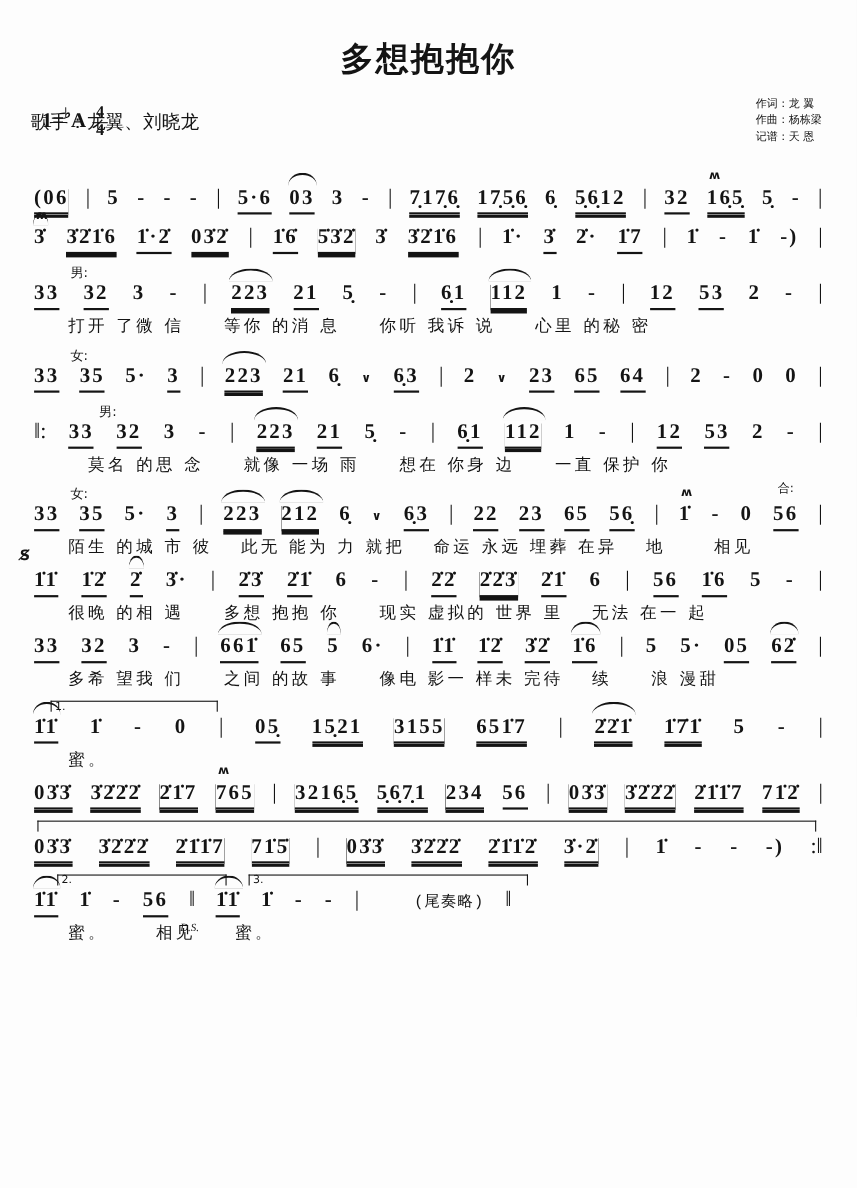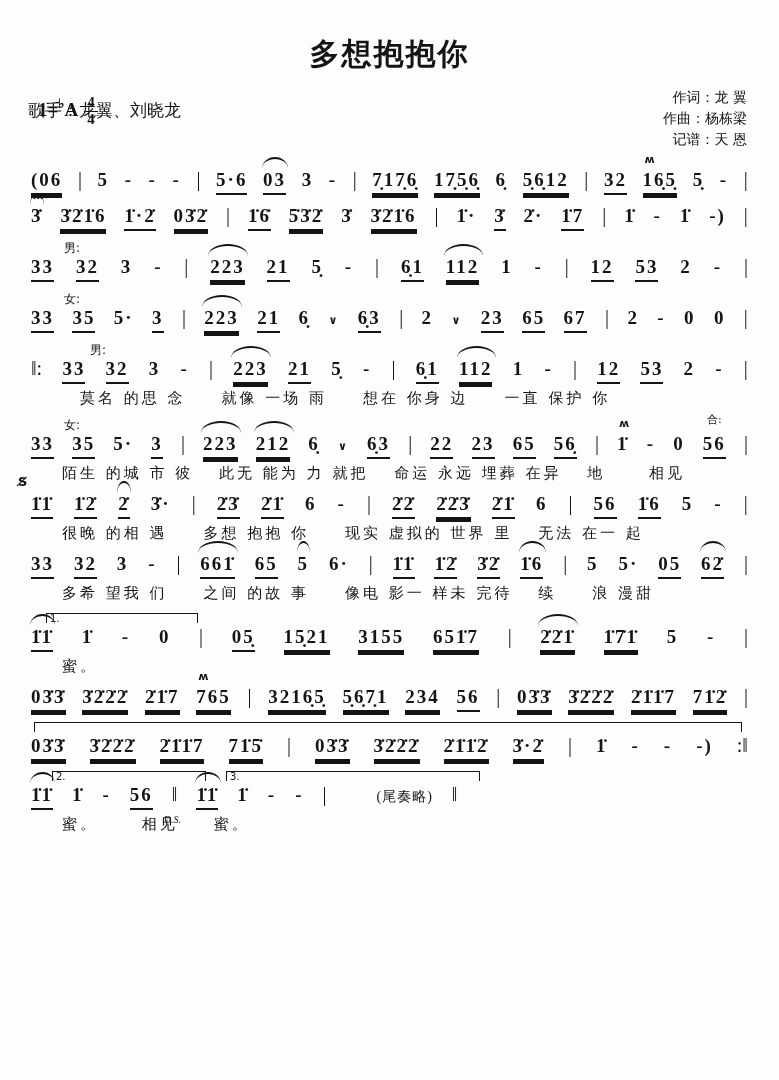--- a/index.html
+++ b/index.html
@@ -6,21 +6,21 @@
   .page{width:779px;height:1080px;box-sizing:border-box;margin:0 auto;padding:20px 28px 16px;
         background:#fdfdfd;color:#141414;font-family:"Liberation Serif","DejaVu Serif",serif;overflow:hidden;}
   h1{font-family:"DejaVu Sans","Liberation Sans",sans-serif;font-weight:bold;font-size:30px;
      text-align:center;margin:14px 0 6px;letter-spacing:2px;}
   .meta{position:relative;height:78px;margin-bottom:2px;font-family:"DejaVu Sans","Liberation Sans",sans-serif;}
   .key{position:absolute;left:10px;top:14px;font-size:19px;font-weight:bold;font-family:"Liberation Serif",serif;}
   .flat{font-size:13px;vertical-align:8px;}
   .frac{display:inline-flex;flex-direction:column;vertical-align:middle;text-align:center;font-size:15px;line-height:1.05;margin-left:6px;}
   .frac .top{border-bottom:1.6px solid #141414;padding:0 3px;}
   .singer{position:absolute;left:0;right:0;top:18px;text-align:left;font-size:17px;}
-  .credits{position:absolute;right:4px;top:6px;text-align:right;font-size:14px;line-height:1.5;}
+  .credits{position:absolute;right:4px;top:6px;text-align:left;font-size:10px;line-height:1.5;}
   #score{margin-top:2px;}
   .line{position:relative;margin:9px 0 7px;}
   .has-lab{padding-top:15px;}
   .has-br{padding-top:13px;}
   .voice{position:absolute;top:0;left:36px;font-size:12px;font-family:"DejaVu Sans",sans-serif;}
   .tokens{display:flex;justify-content:space-between;align-items:baseline;padding:0 2px;}
   .tokens.left{justify-content:flex-start;gap:17px;}
   .tok{position:relative;display:inline-block;font-weight:bold;font-size:19px;letter-spacing:2px;
        padding-bottom:2px;margin:0 1px;white-space:nowrap;}
   .u1{border-bottom:2px solid #141414;}
@@ -29,21 +29,21 @@
   .arc::before{content:"";position:absolute;left:-6%;right:-10%;top:-12px;height:10px;
        border-top:2px solid #141414;border-radius:50% 50% 0 0/100% 100% 0 0;}
   .mark{position:absolute;top:-16px;left:2px;font-style:normal;font-weight:bold;font-size:11px;
        letter-spacing:0;font-family:"DejaVu Sans",sans-serif;}
   .seg{top:-19px;left:-13px;font-size:13px;}
   .toplab{position:absolute;top:-21px;left:50%;transform:translateX(-50%);font-size:11px;font-style:normal;
        font-weight:normal;letter-spacing:0;font-family:"DejaVu Sans",sans-serif;white-space:nowrap;}
   .sublab{position:absolute;bottom:-17px;left:-8px;font-size:10px;letter-spacing:0;
        font-family:"Liberation Serif",serif;}
   .breath{font-size:11px;vertical-align:15px;}
-  .small{font-size:14px;font-weight:normal;letter-spacing:1px;font-family:Liberation Serif, serif;margin-left:32px;}
+  .small{font-size:14px;font-weight:normal;letter-spacing:1px;font-family:Liberation Mono, monospace;margin-left:32px;}
   .lyrics{margin-top:5px;padding-left:34px;font-size:15px;letter-spacing:3px;white-space:pre;
        font-family:"DejaVu Sans","Liberation Sans",sans-serif;}
   .volta{position:absolute;top:1px;height:9px;border-top:1.8px solid #141414;
        border-left:1.8px solid #141414;border-right:1.8px solid #141414;}
   .vlab{position:absolute;top:-1px;left:3px;font-size:10px;font-weight:normal;font-family:"DejaVu Sans",sans-serif;}
 </style>
 </head>
 <body>
 
 <div class="page">
@@ -128,40 +128,41 @@
           <span class="tok u2 arc">112</span>
           <span class="tok">1</span>
           <span class="tok">-</span>
           <span class="tok bar">|</span>
           <span class="tok u1">12</span>
           <span class="tok u1">53</span>
           <span class="tok">2</span>
           <span class="tok">-</span>
           <span class="tok bar">|</span>
         </div>
+        <div class="lyrics">打开 了微 信　　等你 的消 息　　你听 我诉 说　　心里 的秘 密</div>
       </div>
       <div class="line has-lab">
         <span class="voice">女:</span>
         <div class="tokens">
           <span class="tok u1">33</span>
           <span class="tok u1">35</span>
           <span class="tok">5·</span>
           <span class="tok u1">3</span>
           <span class="tok bar">|</span>
           <span class="tok u2 arc">223</span>
           <span class="tok u1">21</span>
           <span class="tok">6̣</span>
           <span class="tok breath">∨</span>
           <span class="tok u1">6̣3</span>
           <span class="tok bar">|</span>
           <span class="tok">2</span>
           <span class="tok breath">∨</span>
           <span class="tok u1">23</span>
           <span class="tok u1">65</span>
-          <span class="tok u1">67</span>
+          <span class="tok u1">64</span>
           <span class="tok bar">|</span>
           <span class="tok">2</span>
           <span class="tok">-</span>
           <span class="tok">0</span>
           <span class="tok">0</span>
           <span class="tok bar">|</span>
         </div>
       </div>
       <div class="line has-lab">
         <span class="voice" style="left: 62px;">男:</span>

